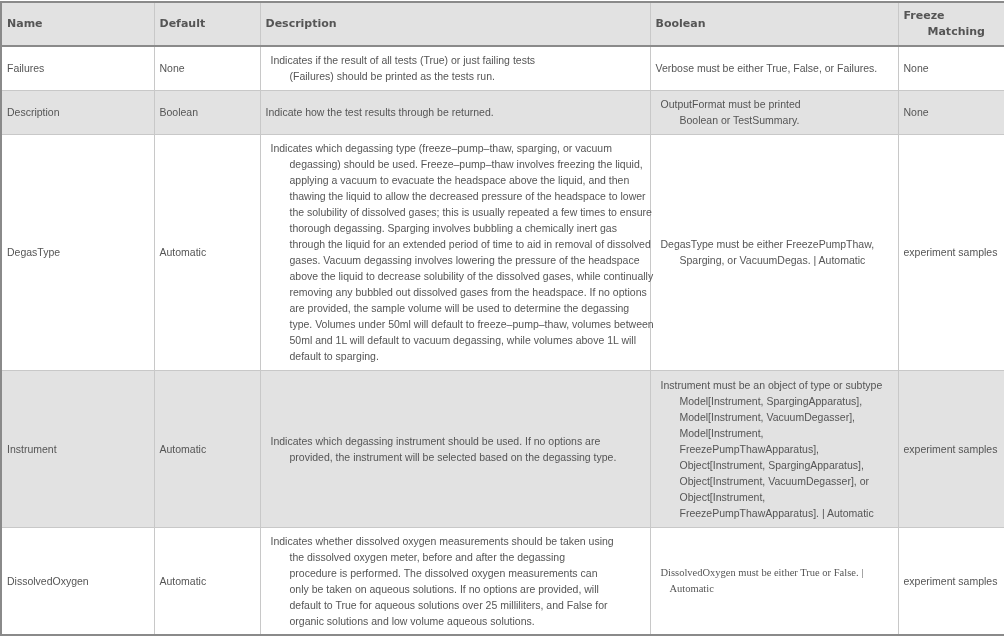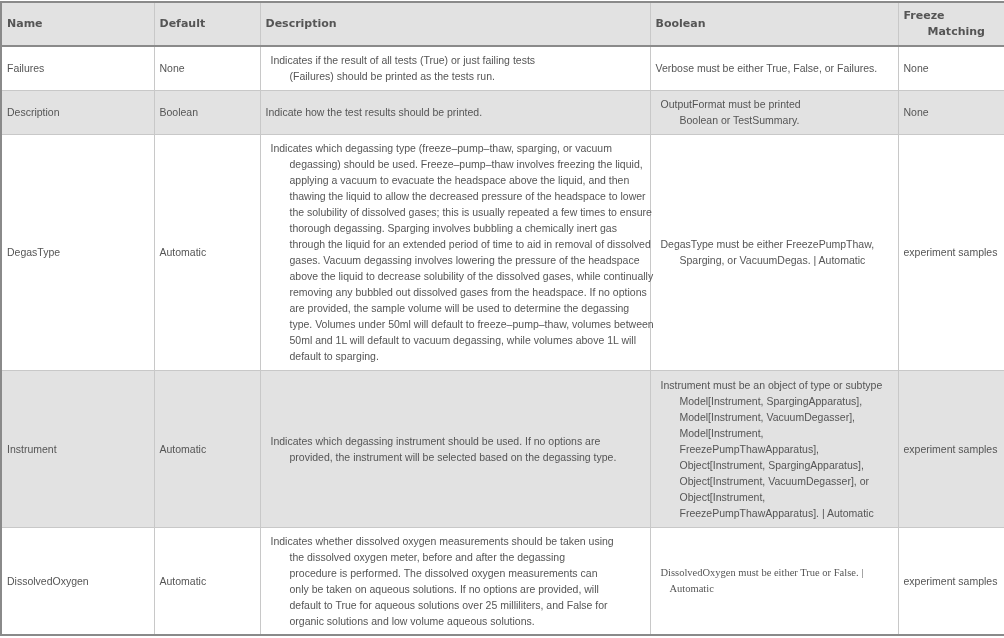--- a/index.html
+++ b/index.html
@@ -99,21 +99,21 @@
       <td>None</td>
       <td>
           <div class="hanging" style="width:260px">Indicates if the result of all tests (True) or just failing tests (Failures) should be printed as the tests run.</div>
         </td>
       <td>Verbose must be either True, False, or Failures.</td>
       <td>None</td>
     </tr>
     <tr class="r-grey h44">
       <td>Description</td>
       <td>Boolean</td>
-      <td>Indicate how the test results should be printed.</td>
+      <td>Indicate how the test results through be returned.</td>
       <td>
           <div class="hanging" style="width:150px">OutputFormat must be printed Boolean or TestSummary.</div>
         </td>
       <td>None</td>
     </tr>
     <tr class="r-white h236">
       <td>DegasType</td>
       <td>Automatic</td>
       <td>
           <div class="hanging" style="width:365px">Indicates which degassing type (freeze–pump–thaw, sparging, or vacuum degassing) should be used. Freeze–pump–thaw involves freezing the liquid, applying a vacuum to evacuate the headspace above the liquid, and then thawing the liquid to allow the decreased pressure of the headspace to lower the solubility of dissolved gases; this is usually repeated a few times to ensure thorough degassing. Sparging involves bubbling a chemically inert gas through the liquid for an extended period of time to aid in removal of dissolved gases. Vacuum degassing involves lowering the pressure of the headspace above the liquid to decrease solubility of the dissolved gases, while continually removing any bubbled out dissolved gases from the headspace.  If no options are provided, the sample volume will be used to determine the degassing type. Volumes under 50ml will default to freeze–pump–thaw, volumes between 50ml and 1L will default to vacuum degassing, while volumes above 1L will default to sparging.</div>

